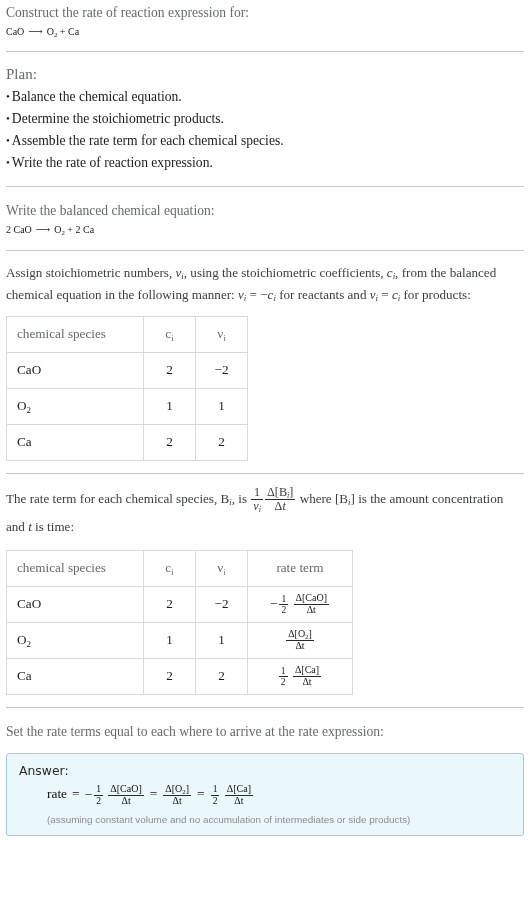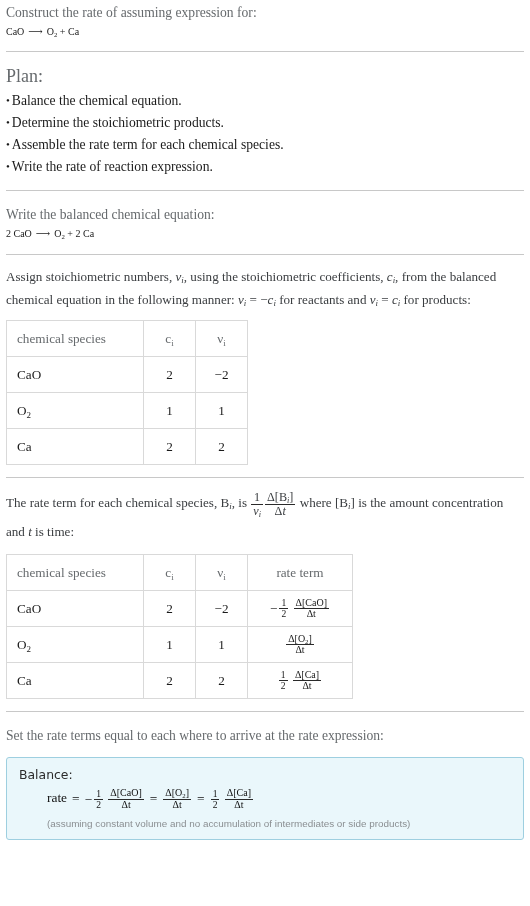--- a/index.html
+++ b/index.html
@@ -31,21 +31,21 @@
     white-space: nowrap;
   }
   .divider {
     height: 1px;
     background: #c8c8c8;
     margin: 0;
     width: 100%;
   }
   .sec { padding: 11px 0 12px 0; }
 
-  .plan-label { color: #666a6d; font-size: 18px; line-height: 1.5; }
+  .plan-label { color: #666a6d; font-size: 15px; line-height: 1.5; }
   .plan-item {
     font-size: 13.6px;
     line-height: 1.62;
     color: #1a1a1a;
   }
   .bullet { font-size: 11px; vertical-align: 1px; padding-right: 2px; }
 
   .para {
     font-size: 13.1px;
     line-height: 1.72;
@@ -136,21 +136,21 @@
   }
   .eqsign { padding: 0 5px; }
   .arrow { padding: 0 4px; }
 </style>
 </head>
 <body>
 
 <div class="page">
 
   <div>
-    <div class="prompt">Construct the rate of assuming expression for:</div>
+    <div class="prompt">Construct the rate of reaction expression for:</div>
     <div class="eqline">
       <span>CaO</span><span class="arrow">⟶</span><span>O</span><sub>2</sub>&nbsp;<span>+</span>&nbsp;<span>Ca</span>
     </div>
   </div>
 
   <div style="height:11px"></div>
   <div class="divider"></div>
 
   <div class="sec">
     <div class="plan-label">Plan:</div>
@@ -240,21 +240,21 @@
       </table>
 
   </div>
 
   <div class="divider"></div>
 
   <div class="sec" style="padding-bottom:4px;">
     <div class="prompt">Set the rate terms equal to each where to arrive at the rate expression:</div>
 
     <div class="answer-box">
-      <div class="answer-label">Balance:</div>
+      <div class="answer-label">Answer:</div>
       <div class="answer-eq">
         <span>rate</span><span class="eqsign">=</span><span class="neg">−</span><span class="frac small"><span class="num">1</span><span class="den">2</span></span>&nbsp;<span class="frac tiny"><span class="num">Δ[CaO]</span><span class="den">Δt</span></span><span class="eqsign">=</span><span class="frac tiny"><span class="num"><span>Δ[O</span><sub>2</sub><span>]</span></span><span class="den">Δt</span></span><span class="eqsign">=</span><span class="frac small"><span class="num">1</span><span class="den">2</span></span>&nbsp;<span class="frac tiny"><span class="num">Δ[Ca]</span><span class="den">Δt</span></span>
       </div>
       <div class="answer-note">(assuming constant volume and no accumulation of intermediates or side products)</div>
     </div>
   </div>
 
 </div>
 
 </body></html>

